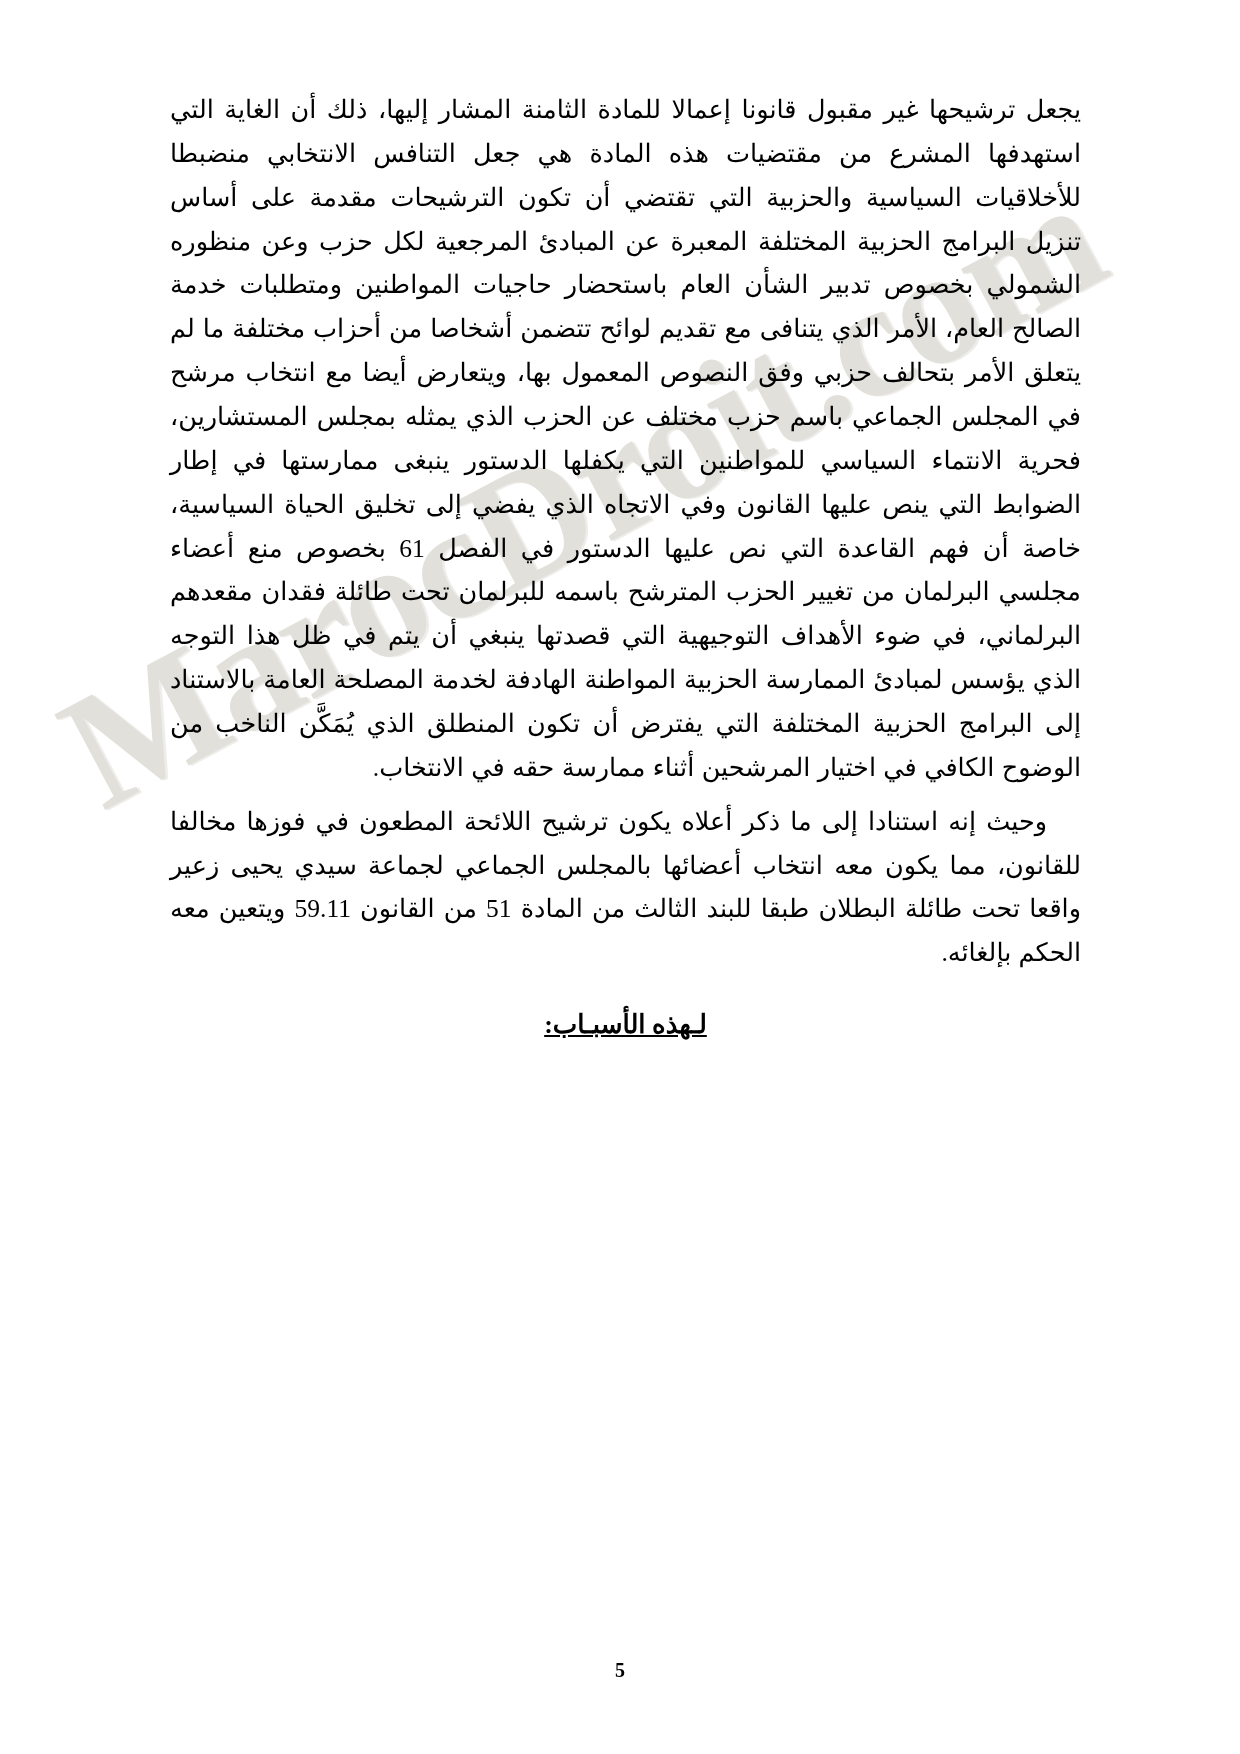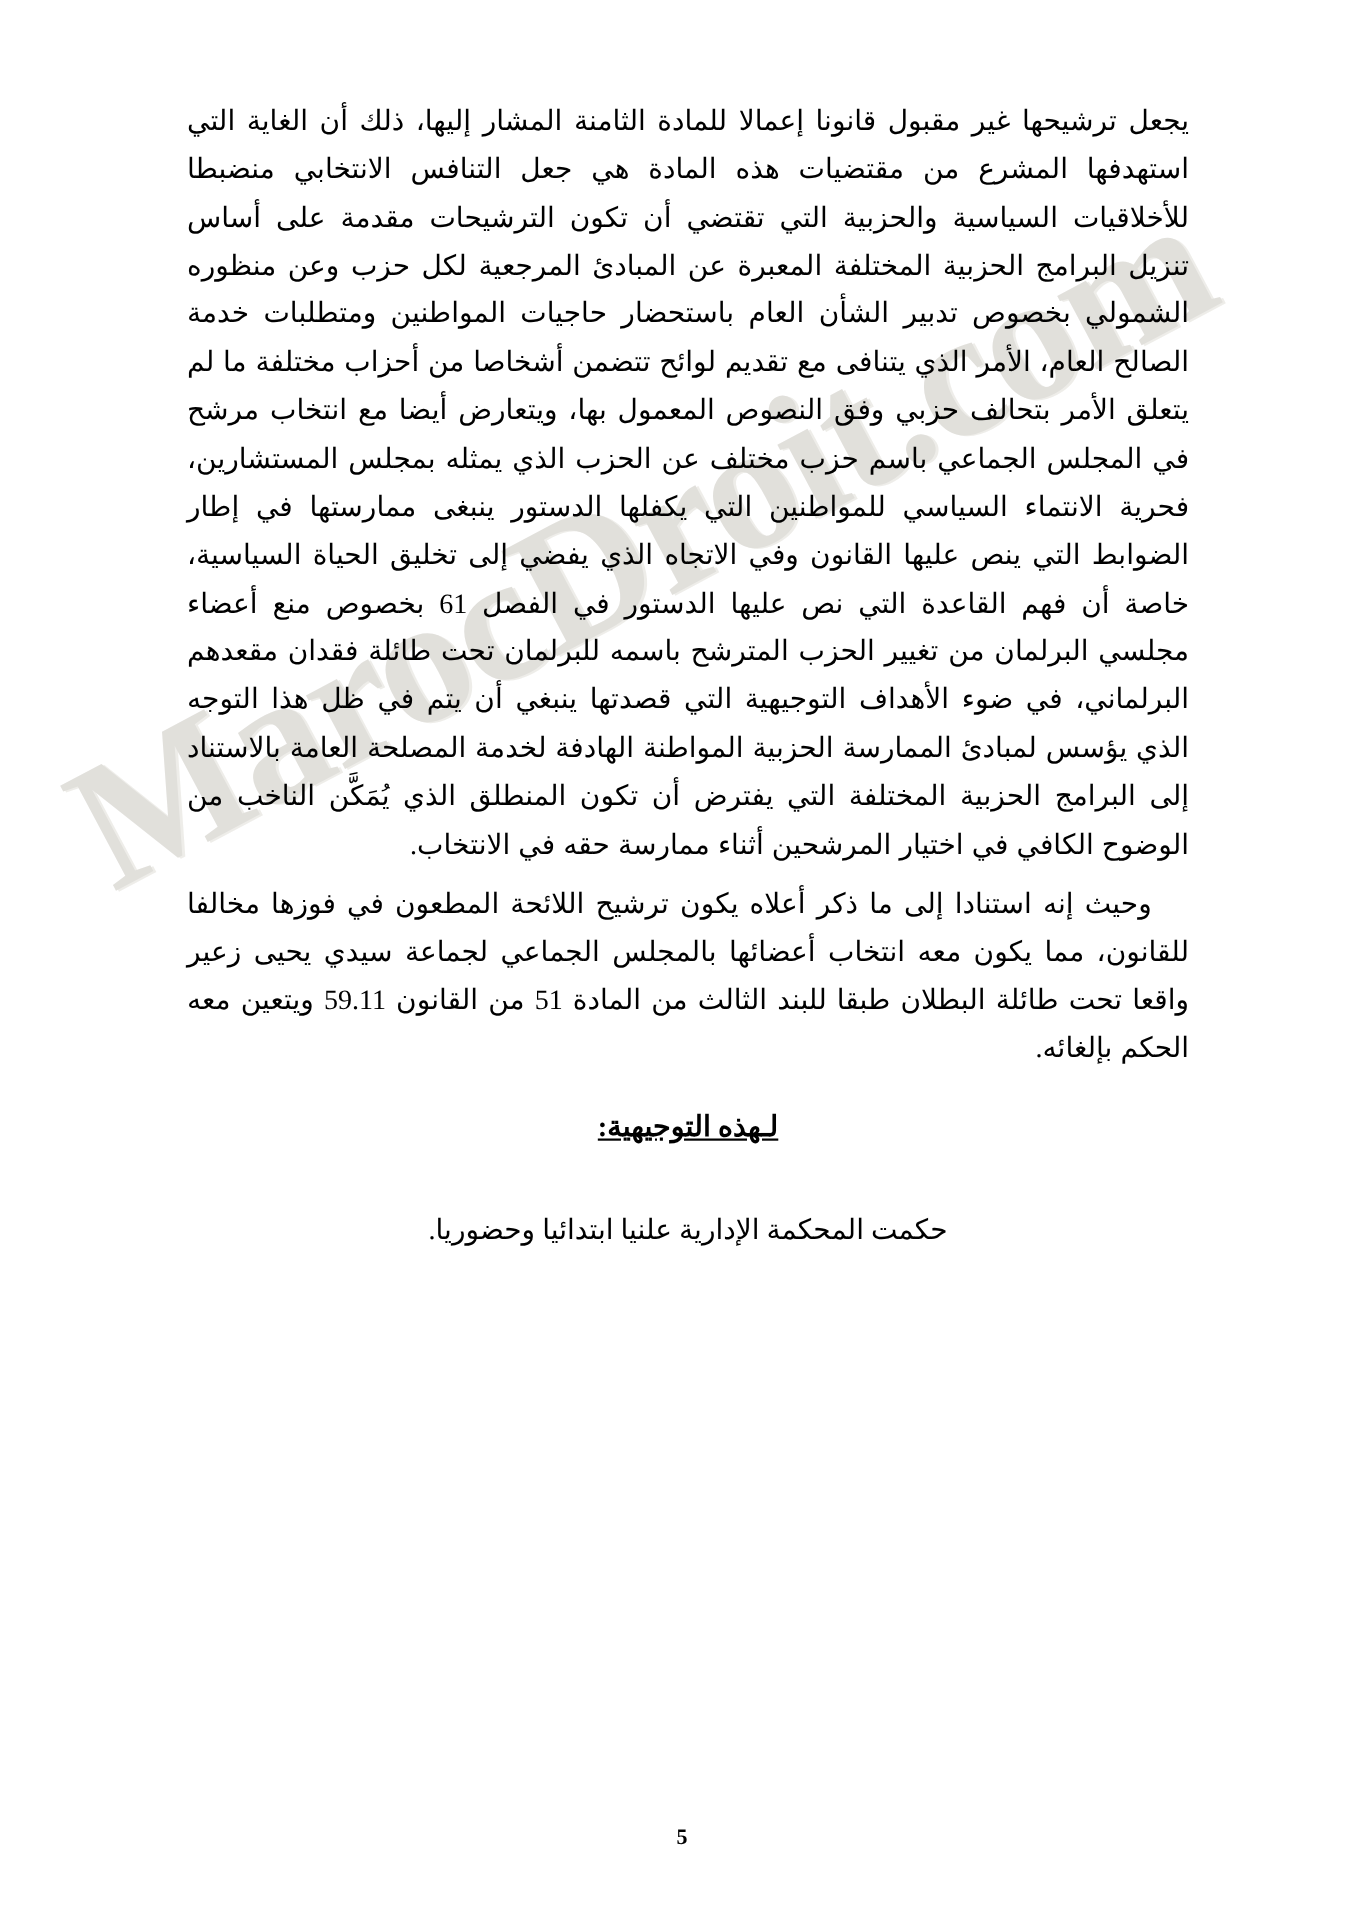--- a/index.html
+++ b/index.html
@@ -103,21 +103,20 @@
     <span>MarocDroit.com</span>
   </div>
 
   <div class="content">
 
     <p class="body-par justify-block">يجعل ترشيحها غير مقبول قانونا إعمالا للمادة الثامنة المشار إليها، ذلك أن الغاية التي استهدفها المشرع من مقتضيات هذه المادة هي جعل التنافس الانتخابي منضبطا للأخلاقيات السياسية والحزبية التي تقتضي أن تكون الترشيحات مقدمة على أساس تنزيل البرامج الحزبية المختلفة المعبرة عن المبادئ المرجعية لكل حزب وعن منظوره الشمولي بخصوص تدبير الشأن العام باستحضار حاجيات المواطنين ومتطلبات خدمة الصالح العام، الأمر الذي يتنافى مع تقديم لوائح تتضمن أشخاصا من أحزاب مختلفة ما لم يتعلق الأمر بتحالف حزبي وفق النصوص المعمول بها، ويتعارض أيضا مع انتخاب مرشح في المجلس الجماعي باسم حزب مختلف عن الحزب الذي يمثله بمجلس المستشارين، فحرية الانتماء السياسي للمواطنين التي يكفلها الدستور ينبغى ممارستها في إطار الضوابط التي ينص عليها القانون وفي الاتجاه الذي يفضي إلى تخليق الحياة السياسية، خاصة أن فهم القاعدة التي نص عليها الدستور في الفصل 61 بخصوص منع أعضاء مجلسي البرلمان من تغيير الحزب المترشح باسمه للبرلمان تحت طائلة فقدان مقعدهم البرلماني، في ضوء الأهداف التوجيهية التي قصدتها ينبغي أن يتم في ظل هذا التوجه الذي يؤسس لمبادئ الممارسة الحزبية المواطنة الهادفة لخدمة المصلحة العامة بالاستناد إلى البرامج الحزبية المختلفة التي يفترض أن تكون المنطلق الذي يُمَكَّن الناخب من الوضوح الكافي في اختيار المرشحين أثناء ممارسة حقه في الانتخاب.</p>
 
     <p class="body-par indent">وحيث إنه استنادا إلى ما ذكر أعلاه يكون ترشيح اللائحة المطعون في فوزها مخالفا للقانون، مما يكون معه انتخاب أعضائها بالمجلس الجماعي لجماعة سيدي يحيى زعير واقعا تحت طائلة البطلان طبقا للبند الثالث من المادة 51 من القانون 59.11  ويتعين معه الحكم بإلغائه.</p>
 
 
-    <h2 class="heading">لـهذه التوجيهية:</h2>
+    <h2 class="heading">لـهذه الأسبـاب:</h2>
 
-    <p class="ruling">حكمت المحكمة الإدارية علنيا ابتدائيا وحضوريا.</p>
 
   </div>
 
   <div class="page-number">5</div>
 
 </div>
 
 </body></html>

